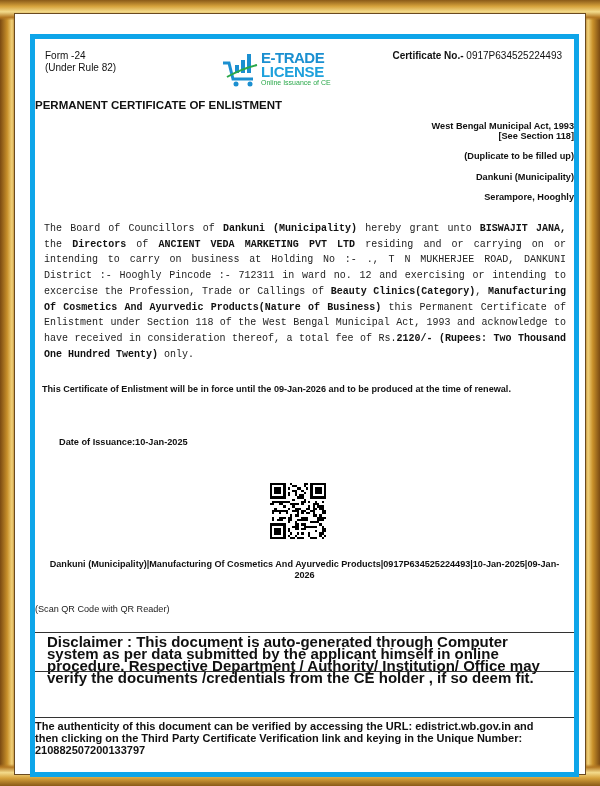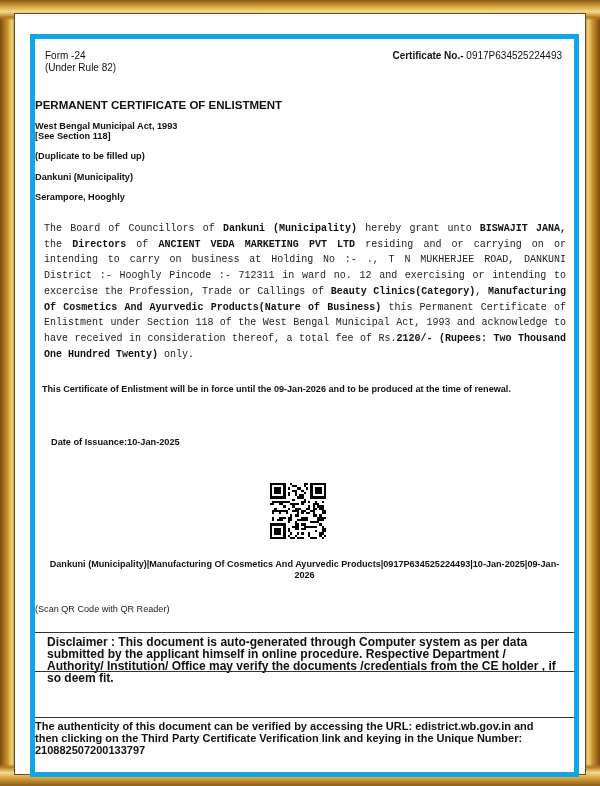--- a/index.html
+++ b/index.html
@@ -13,65 +13,81 @@
   .form-no{position:absolute;left:10px;top:11px;font-size:10px;line-height:12px;}
   .cert-no{position:absolute;right:12px;top:11px;font-size:10px;}
   .cert-no b{font-weight:bold;}
   .logo{position:absolute;left:186px;top:12px;width:112px;height:42px;}
   .logo svg{display:block;}
   .logo-text{position:absolute;left:40px;top:0;}
   .lt1{font-weight:bold;font-size:15px;line-height:14px;color:#1b8fd0;letter-spacing:-0.5px;}
   .lt2{font-weight:bold;font-size:15px;line-height:13px;color:#1ea1dc;letter-spacing:-0.3px;}
   .lt3{font-size:7px;line-height:9px;color:#2aa84a;}
   .title{position:absolute;left:0;width:100%;top:60px;font-weight:bold;font-size:11.5px;}
-  .center{position:absolute;left:0;width:100%;text-align:left;font-weight:bold;font-size:9.2px;line-height:11px;}
+  .center{position:absolute;left:0;width:100%;text-align:right;font-weight:bold;font-size:9.2px;line-height:11px;}
   .body-para{position:absolute;left:9px;width:522px;top:182px;font-size:10px;line-height:15.7px;text-align:justify;color:#222;font-family:Liberation Mono, monospace;}
   .body-para b{color:#111;}
   .validity{position:absolute;left:7px;top:345px;font-weight:bold;font-size:9.1px;}
   .issue{position:absolute;left:8px;top:398px;font-weight:bold;font-size:9.2px;}
   .issue span{}
   .qr{position:absolute;left:235px;top:444px;width:56px;height:56px;}
   .qr-text{position:absolute;left:6px;width:527px;top:520px;text-align:center;font-weight:bold;font-size:9.1px;line-height:11px;}
   .scan{position:absolute;left:0;width:100%;top:565px;font-size:9.1px;color:#222;}
   .hr{position:absolute;left:0;width:100%;height:1px;background:#333;}
-  .disclaimer{position:absolute;left:12px;width:512px;top:597px;font-weight:bold;font-size:12px;line-height:12px;}
+  .disclaimer{position:absolute;left:12px;width:512px;top:597px;font-weight:bold;font-size:15px;line-height:12px;}
   .auth{position:absolute;left:0;width:520px;top:681px;font-weight:bold;font-size:11px;line-height:12px;}
 </style>
 </head>
 <body>
 
 <div class="frame"></div>
 <div class="frame-top"></div>
 <div class="matte"></div>
 
 <div class="content">
   <div class="form-no">
     <div>Form -24</div>
     <div>(Under Rule 82)</div>
   </div>
 
+  <div class="logo">
+    <svg width="40" height="40" viewBox="0 0 40 40">
+      <rect x="14" y="14" width="4" height="8" fill="#1b8fd0"></rect>
+      <rect x="20" y="9" width="4" height="13" fill="#1b8fd0"></rect>
+      <rect x="26" y="3" width="4" height="19" fill="#1b8fd0"></rect>
+      <path d="M2 12 L8 12 L12 28 L32 28" stroke="#1b8fd0" stroke-width="3" fill="none"></path>
+      <path d="M6 26 Q20 18 36 14" stroke="#2aa84a" stroke-width="2" fill="none"></path>
+      <circle cx="15" cy="33" r="2.5" fill="#1b8fd0"></circle>
+      <circle cx="29" cy="33" r="2.5" fill="#1b8fd0"></circle>
+    </svg>
+    <div class="logo-text">
+      <div class="lt1">E-TRADE</div>
+      <div class="lt2">LICENSE</div>
+      <div class="lt3">Online Issuance of CE</div>
+    </div>
+  </div>
 
   <div class="cert-no">
     <b>Certificate No.-</b>
     <span>0917P634525224493</span>
   </div>
 
   <div class="title">PERMANENT CERTIFICATE OF ENLISTMENT</div>
   <div class="center" style="top:82px">West Bengal Municipal Act, 1993</div>
   <div class="center" style="top:92px">[See Section 118]</div>
   <div class="center" style="top:112px">(Duplicate to be filled up)</div>
   <div class="center" style="top:133px">Dankuni (Municipality)</div>
   <div class="center" style="top:153px">Serampore, Hooghly</div>
 
   <div class="body-para"><span>The Board of Councillors of </span><b>Dankuni (Municipality)</b><span> hereby grant unto </span><b>BISWAJIT JANA,</b><span> the </span><b>Directors</b><span> of </span><b>ANCIENT VEDA MARKETING PVT LTD</b><span> residing and or carrying on or intending to carry on business at Holding No :- ., T N MUKHERJEE ROAD, DANKUNI District :- Hooghly Pincode :- 712311 in ward no. 12 and exercising or intending to excercise the Profession, Trade or Callings of </span><b>Beauty Clinics(Category)</b><span>, </span><b>Manufacturing Of Cosmetics And Ayurvedic Products(Nature of Business)</b><span> this Permanent Certificate of Enlistment under Section 118 of the West Bengal Municipal Act, 1993 and acknowledge to have received in consideration thereof, a total fee of Rs.</span><b>2120/- (Rupees: Two Thousand One Hundred Twenty)</b><span> only.</span></div>
 
   <div class="validity">This Certificate of Enlistment will be in force until the 09-Jan-2026 and to be produced at the time of renewal.</div>
 
   <div class="issue">
-    <span style="margin-left:8px">Date of Issuance:</span><span>10-Jan-2025</span>
+    <span style="margin-left:16px">Date of Issuance:</span><span>10-Jan-2025</span>
   </div>
 
   <svg class="qr" id="qr" viewBox="0 0 25 25" shape-rendering="crispEdges">
       <rect x="9" y="0" width="1" height="1" fill="#000"></rect>
       <rect x="15" y="0" width="1" height="1" fill="#000"></rect>
       <rect x="16" y="0" width="1" height="1" fill="#000"></rect>
       <rect x="10" y="1" width="1" height="1" fill="#000"></rect>
       <rect x="11" y="1" width="1" height="1" fill="#000"></rect>
       <rect x="15" y="1" width="1" height="1" fill="#000"></rect>
       <rect x="8" y="2" width="1" height="1" fill="#000"></rect>

